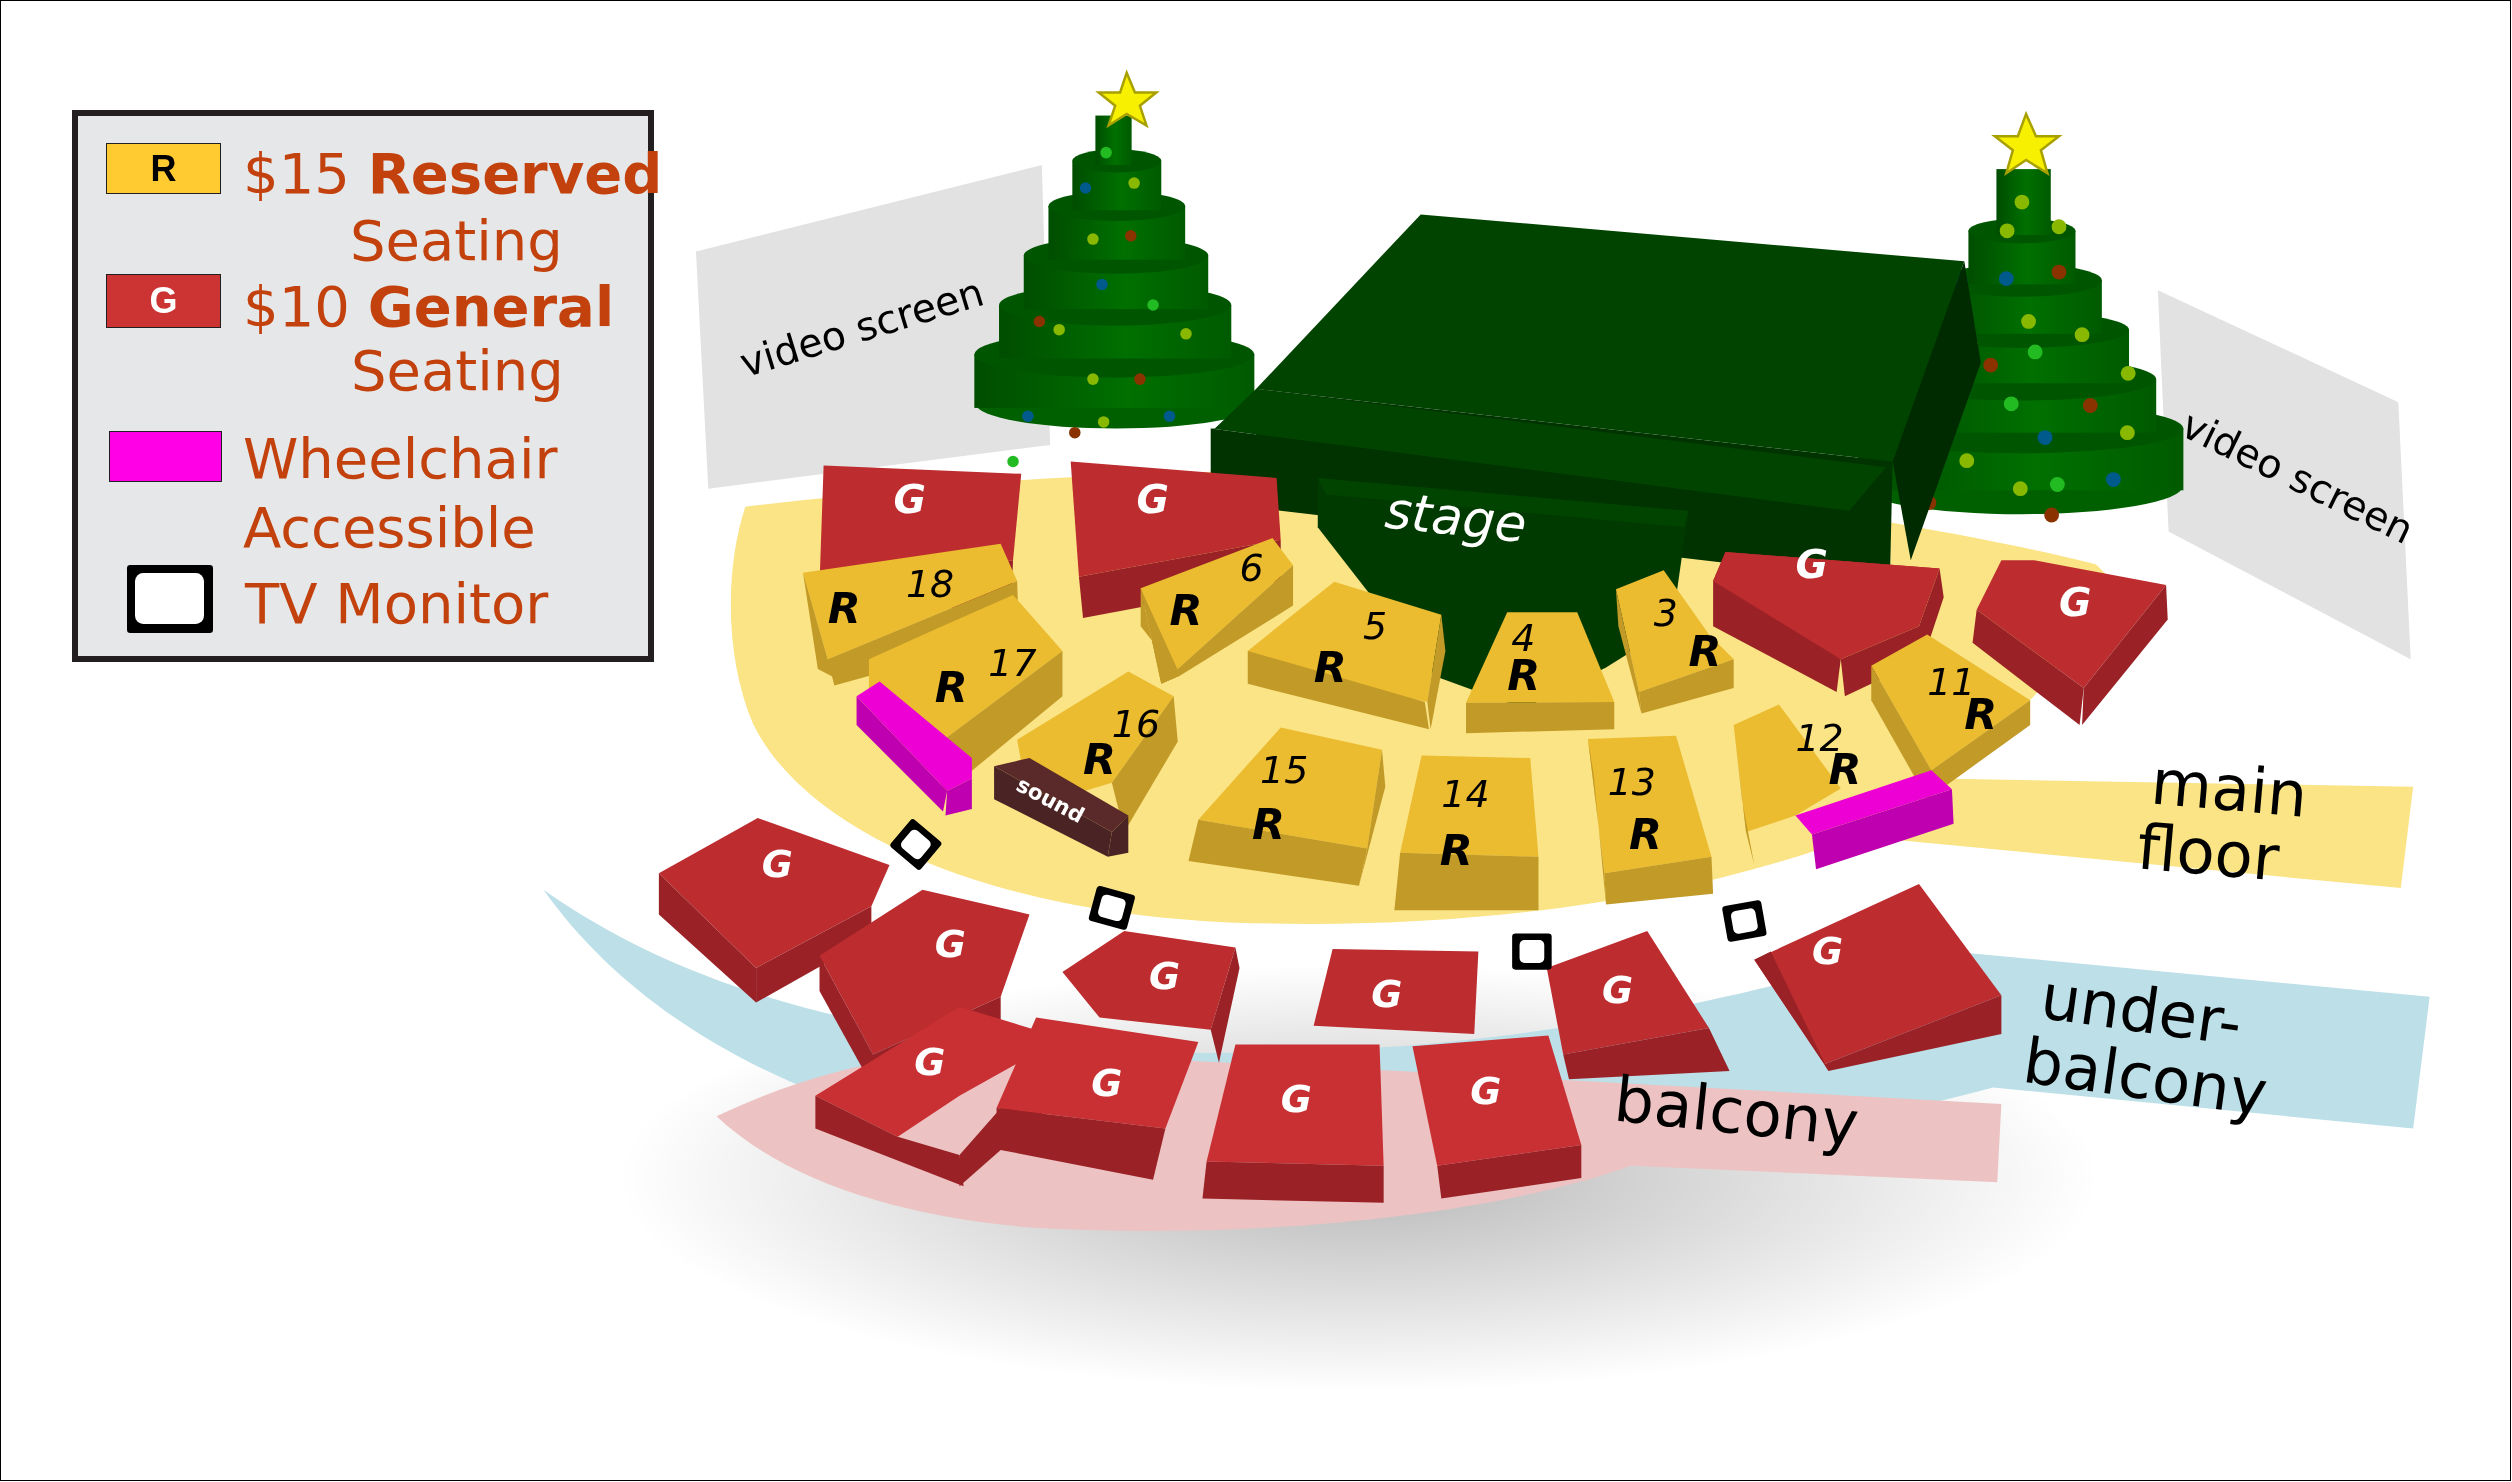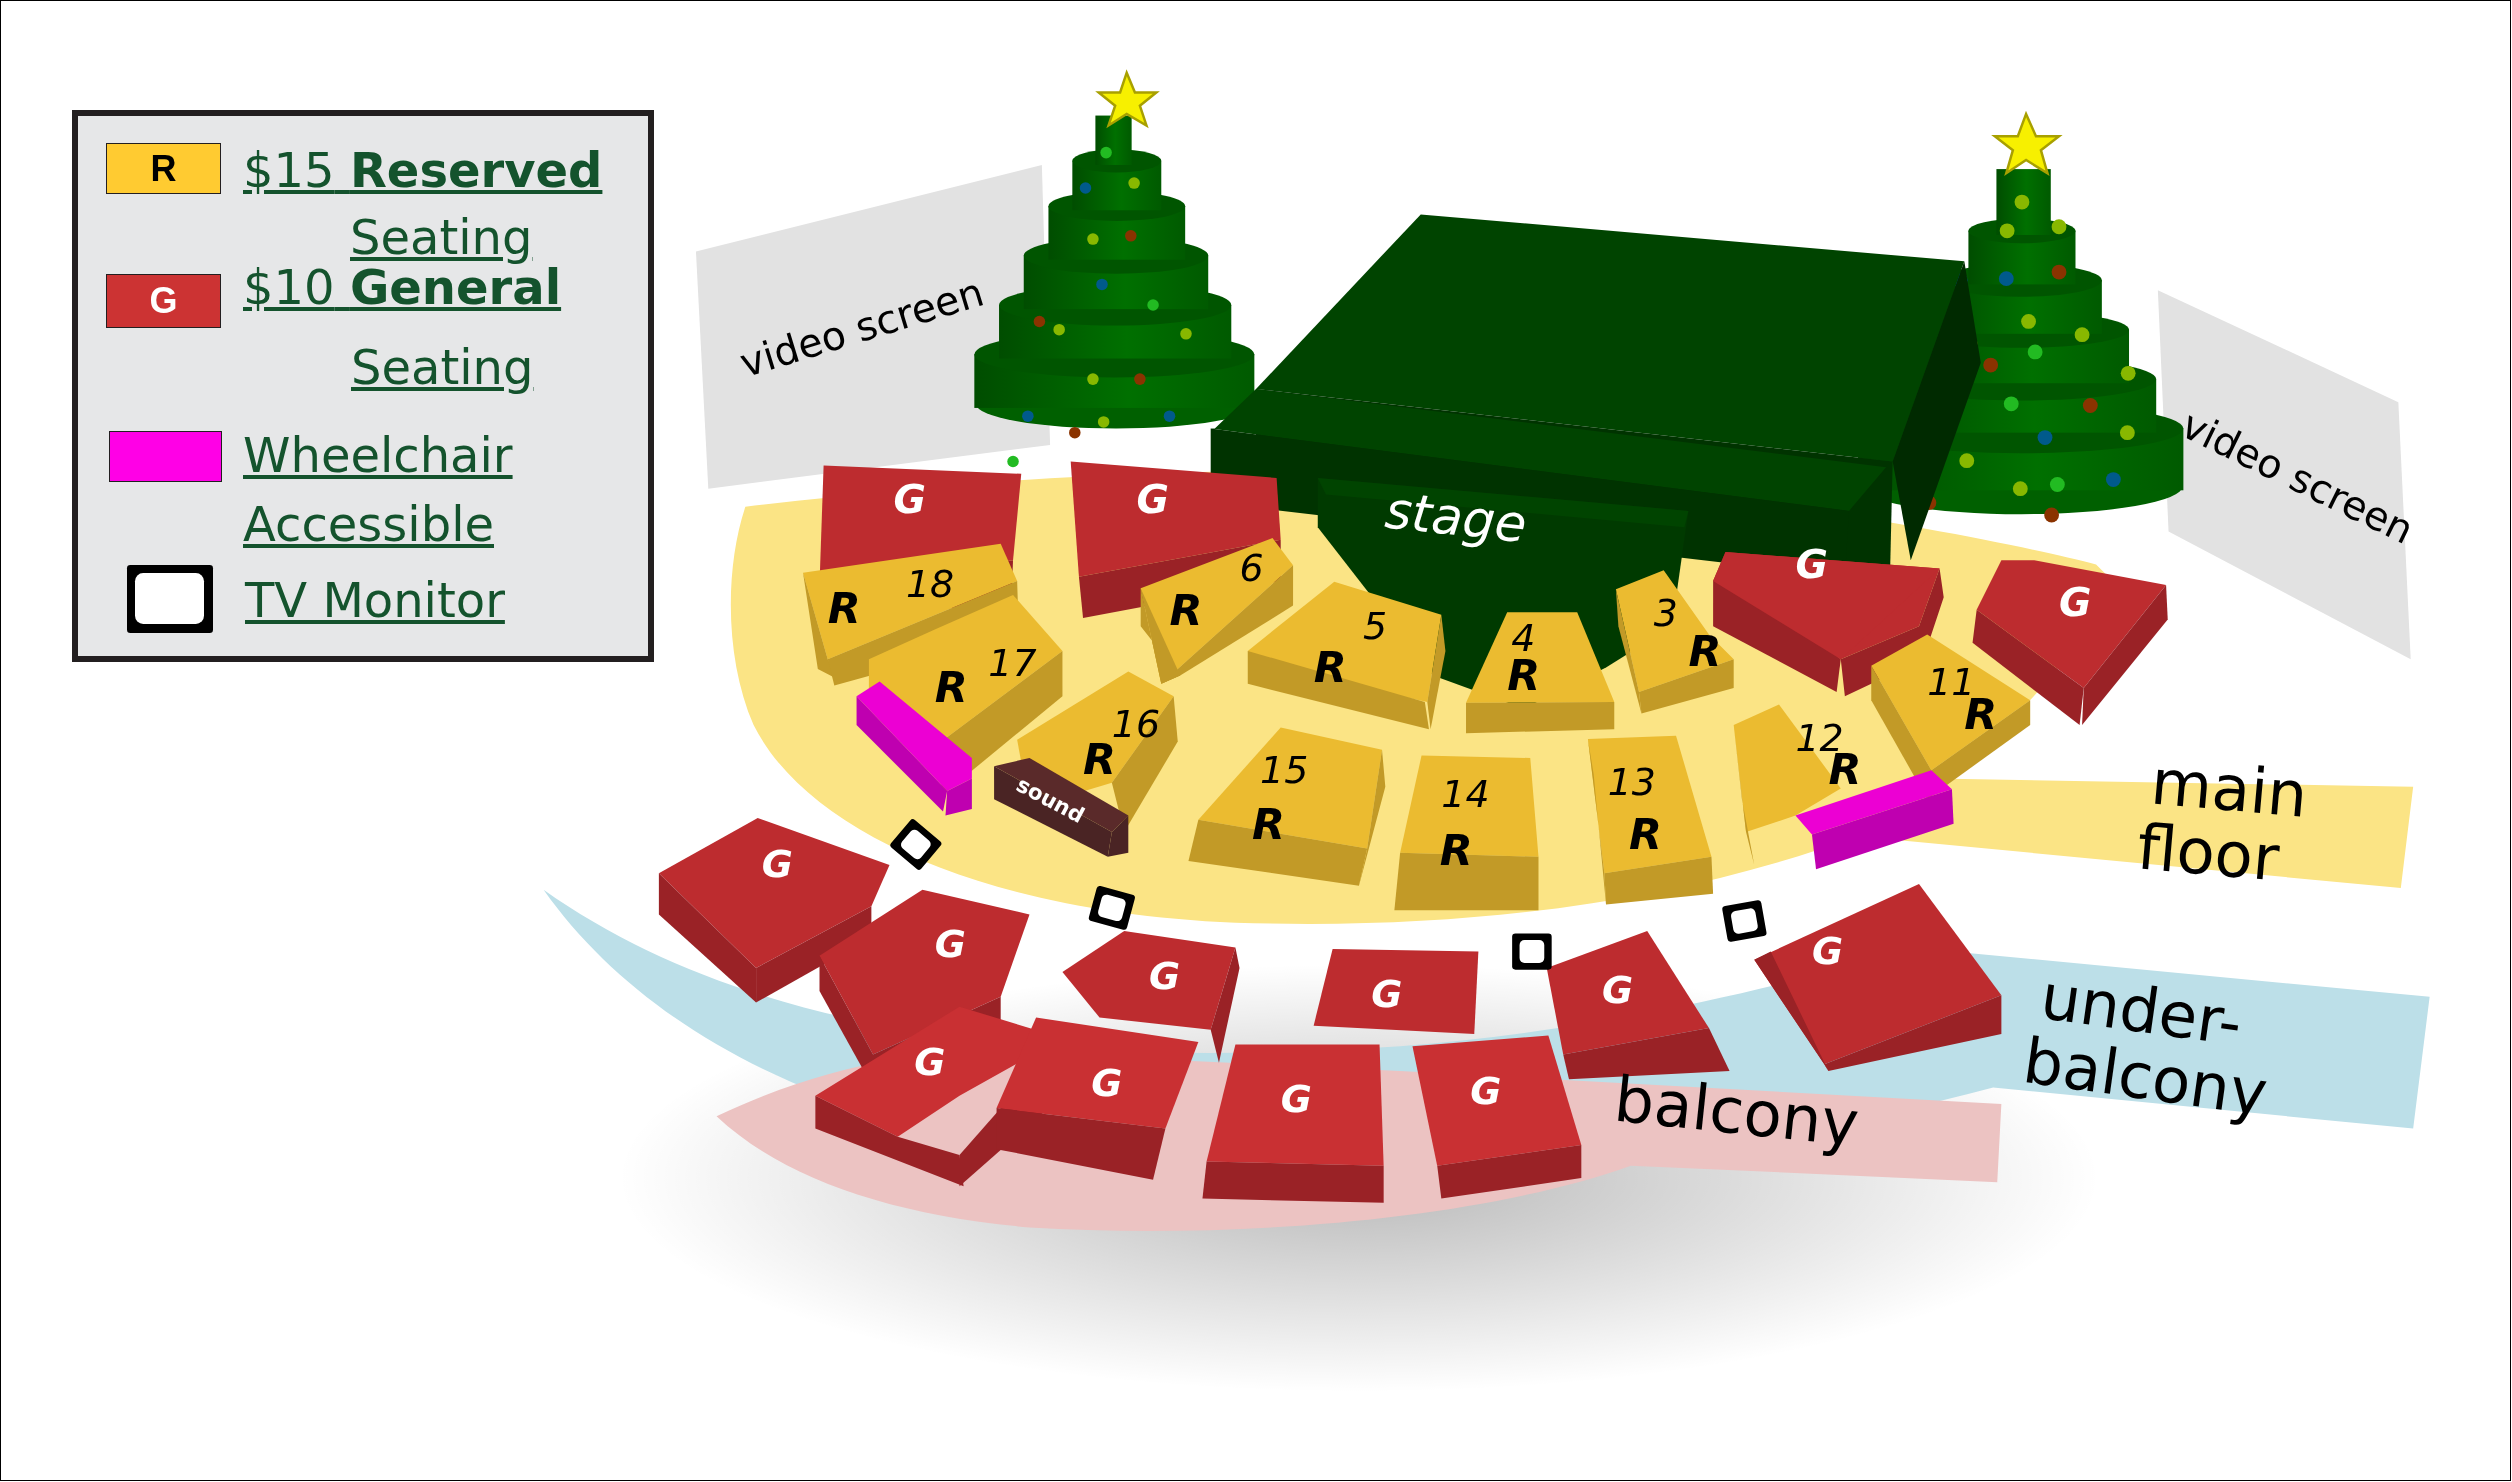--- a/index.html
+++ b/index.html
@@ -3,21 +3,21 @@
 <meta charset="utf-8">
 <style>
   html, body { margin:0; padding:0; background:#ffffff; }
   body { width:2512px; height:1483px; position:relative; overflow:hidden; font-family:"DejaVu Sans", sans-serif; }
   #frame { position:absolute; left:0; top:0; width:2509px; height:1479px; border:1.6px solid #000; background:#fff; }
   #map { position:absolute; left:0; top:0; width:2512px; height:1483px; }
 
   
   #legend { position:absolute; left:72px; top:110px; width:570px; height:540px; background:#e6e7e8; border:6.6px solid #231f20; box-sizing:content-box; }
   .lg-swatch { position:absolute; box-sizing:border-box; border:1.6px solid #231f20; display:flex; align-items:center; justify-content:center; font-family:"Liberation Sans", sans-serif; font-weight:bold; font-size:36px; }
-  .lg-text { position:absolute; font-family:"DejaVu Sans", sans-serif; font-size:48px; color:#14532d; line-height:1; white-space:nowrap;text-decoration:underline; }
+  .lg-text { position:absolute; font-family:"DejaVu Sans", sans-serif; font-size:56px; color:#c2410c; line-height:1; white-space:nowrap; }
   .lg-text b { font-weight:bold; }
 
   .seat-label-G { font-family:"DejaVu Sans", sans-serif; font-weight:bold; font-style:italic; fill:#ffffff; }
   .seat-label-R { font-family:"DejaVu Sans", sans-serif; font-weight:bold; font-style:italic; fill:#000000; }
   .sec-num { font-family:"DejaVu Sans", sans-serif; font-style:italic; fill:#000; }
   .area-label { font-family:"DejaVu Sans", sans-serif; fill:#000; }
   .screen-label { font-family:"DejaVu Sans", sans-serif; fill:#000; }
   .stage-label { font-family:"DejaVu Sans", sans-serif; font-style:italic; fill:#fff; }
 </style>
 </head>
@@ -390,21 +390,21 @@
   </div>
   <div class="lg-text" style="left:165px; top:30px;">
     <span>$15</span>
     <b>Reserved</b>
   </div>
   <div class="lg-text" style="left:272px; top:97px;">Seating</div>
 
   <div class="lg-swatch" style="left:28px; top:158px; width:115px; height:54px; background:#cc3333; color:#fff;">
     <span>G</span>
   </div>
-  <div class="lg-text" style="left:165px; top:147px;">
+  <div class="lg-text" style="left:165px; top:163px;">
     <span>$10</span>
     <b>General</b>
   </div>
   <div class="lg-text" style="left:273px; top:227px;">Seating</div>
 
   <div class="lg-swatch" style="left:31px; top:315px; width:113px; height:51px; background:#ff00e6;"></div>
   <div class="lg-text" style="left:165px; top:315px;">Wheelchair</div>
   <div class="lg-text" style="left:165px; top:384px;text-align:center;">Accessible</div>
 
   <div style="position:absolute; left:49px; top:449px; width:86px; height:68px; background:#000; border-radius:3.3px;">

